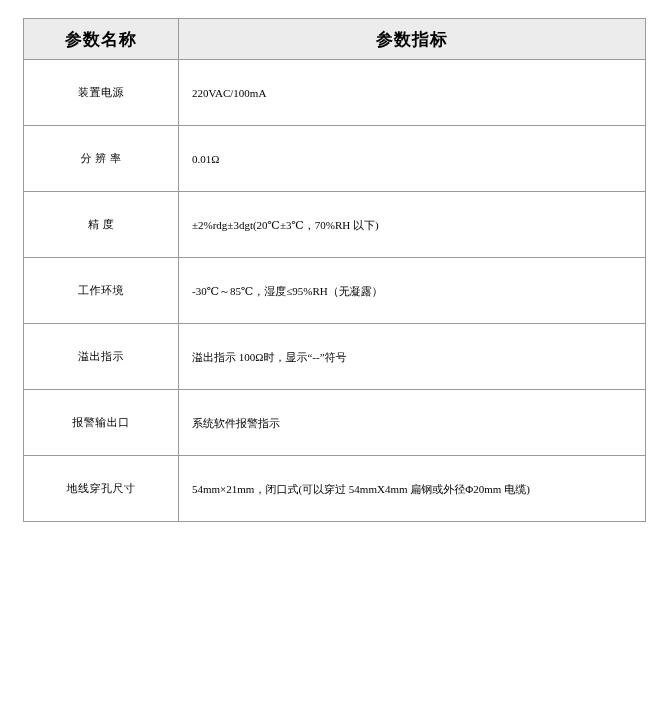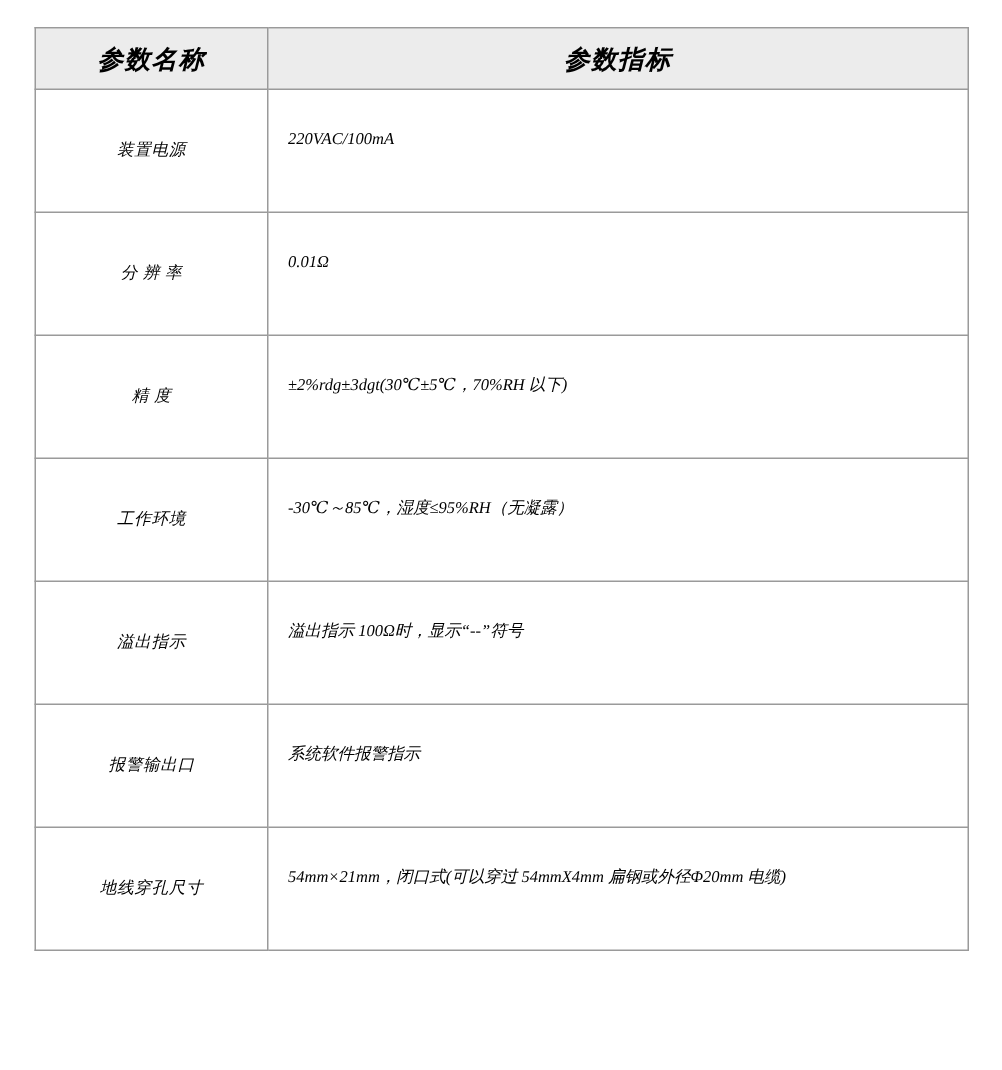--- a/index.html
+++ b/index.html
@@ -13,21 +13,20 @@
     font-family: "Liberation Serif", "DejaVu Serif", serif;
     color: #000000;
     overflow: hidden;
   }
   .page {
     position: relative;
     width: 668px;
     height: 713px;
     box-sizing: border-box;
     padding: 18px 23px 0 23px;
-    font-style: italic;
   }
   table.spec {
     border-collapse: collapse;
     width: 622px;
     table-layout: fixed;
     border: 1px solid #9a9a9a;
   }
   table.spec col.c1 { width: 155px; }
   table.spec col.c2 { width: 467px; }
   table.spec th, table.spec td {
@@ -47,21 +46,21 @@
     font-size: 11px;
     line-height: 1.45;
   }
   td.label {
     text-align: center;
     padding: 0 4px;
     letter-spacing: 0.5px;
   }
   td.value {
     text-align: left;
-    padding: 6px 10px 20px 13px;
+    padding: 6px 10px 4px 13px;
   }
   .spread2 {
     
     letter-spacing: 8px;
     padding-left: 8px;
   }
   .spread3 {
     letter-spacing: 5px;
     padding-left: 5px;
   }
@@ -88,21 +87,21 @@
       <tr>
         <td class="label">装置电源</td>
         <td class="value">220VAC/100mA</td>
       </tr>
       <tr>
         <td class="label spread3">分 辨 率</td>
         <td class="value">0.01Ω</td>
       </tr>
       <tr>
         <td class="label spread2">精    度</td>
-        <td class="value">±2%rdg±3dgt(30℃±5℃，70%RH 以下)</td>
+        <td class="value">±2%rdg±3dgt(20℃±3℃，70%RH 以下)</td>
       </tr>
       <tr>
         <td class="label">工作环境</td>
         <td class="value">-30℃～85℃，湿度≤95%RH（无凝露）</td>
       </tr>
       <tr>
         <td class="label">溢出指示</td>
         <td class="value">溢出指示 100Ω时，显示“--”符号</td>
       </tr>
       <tr>

